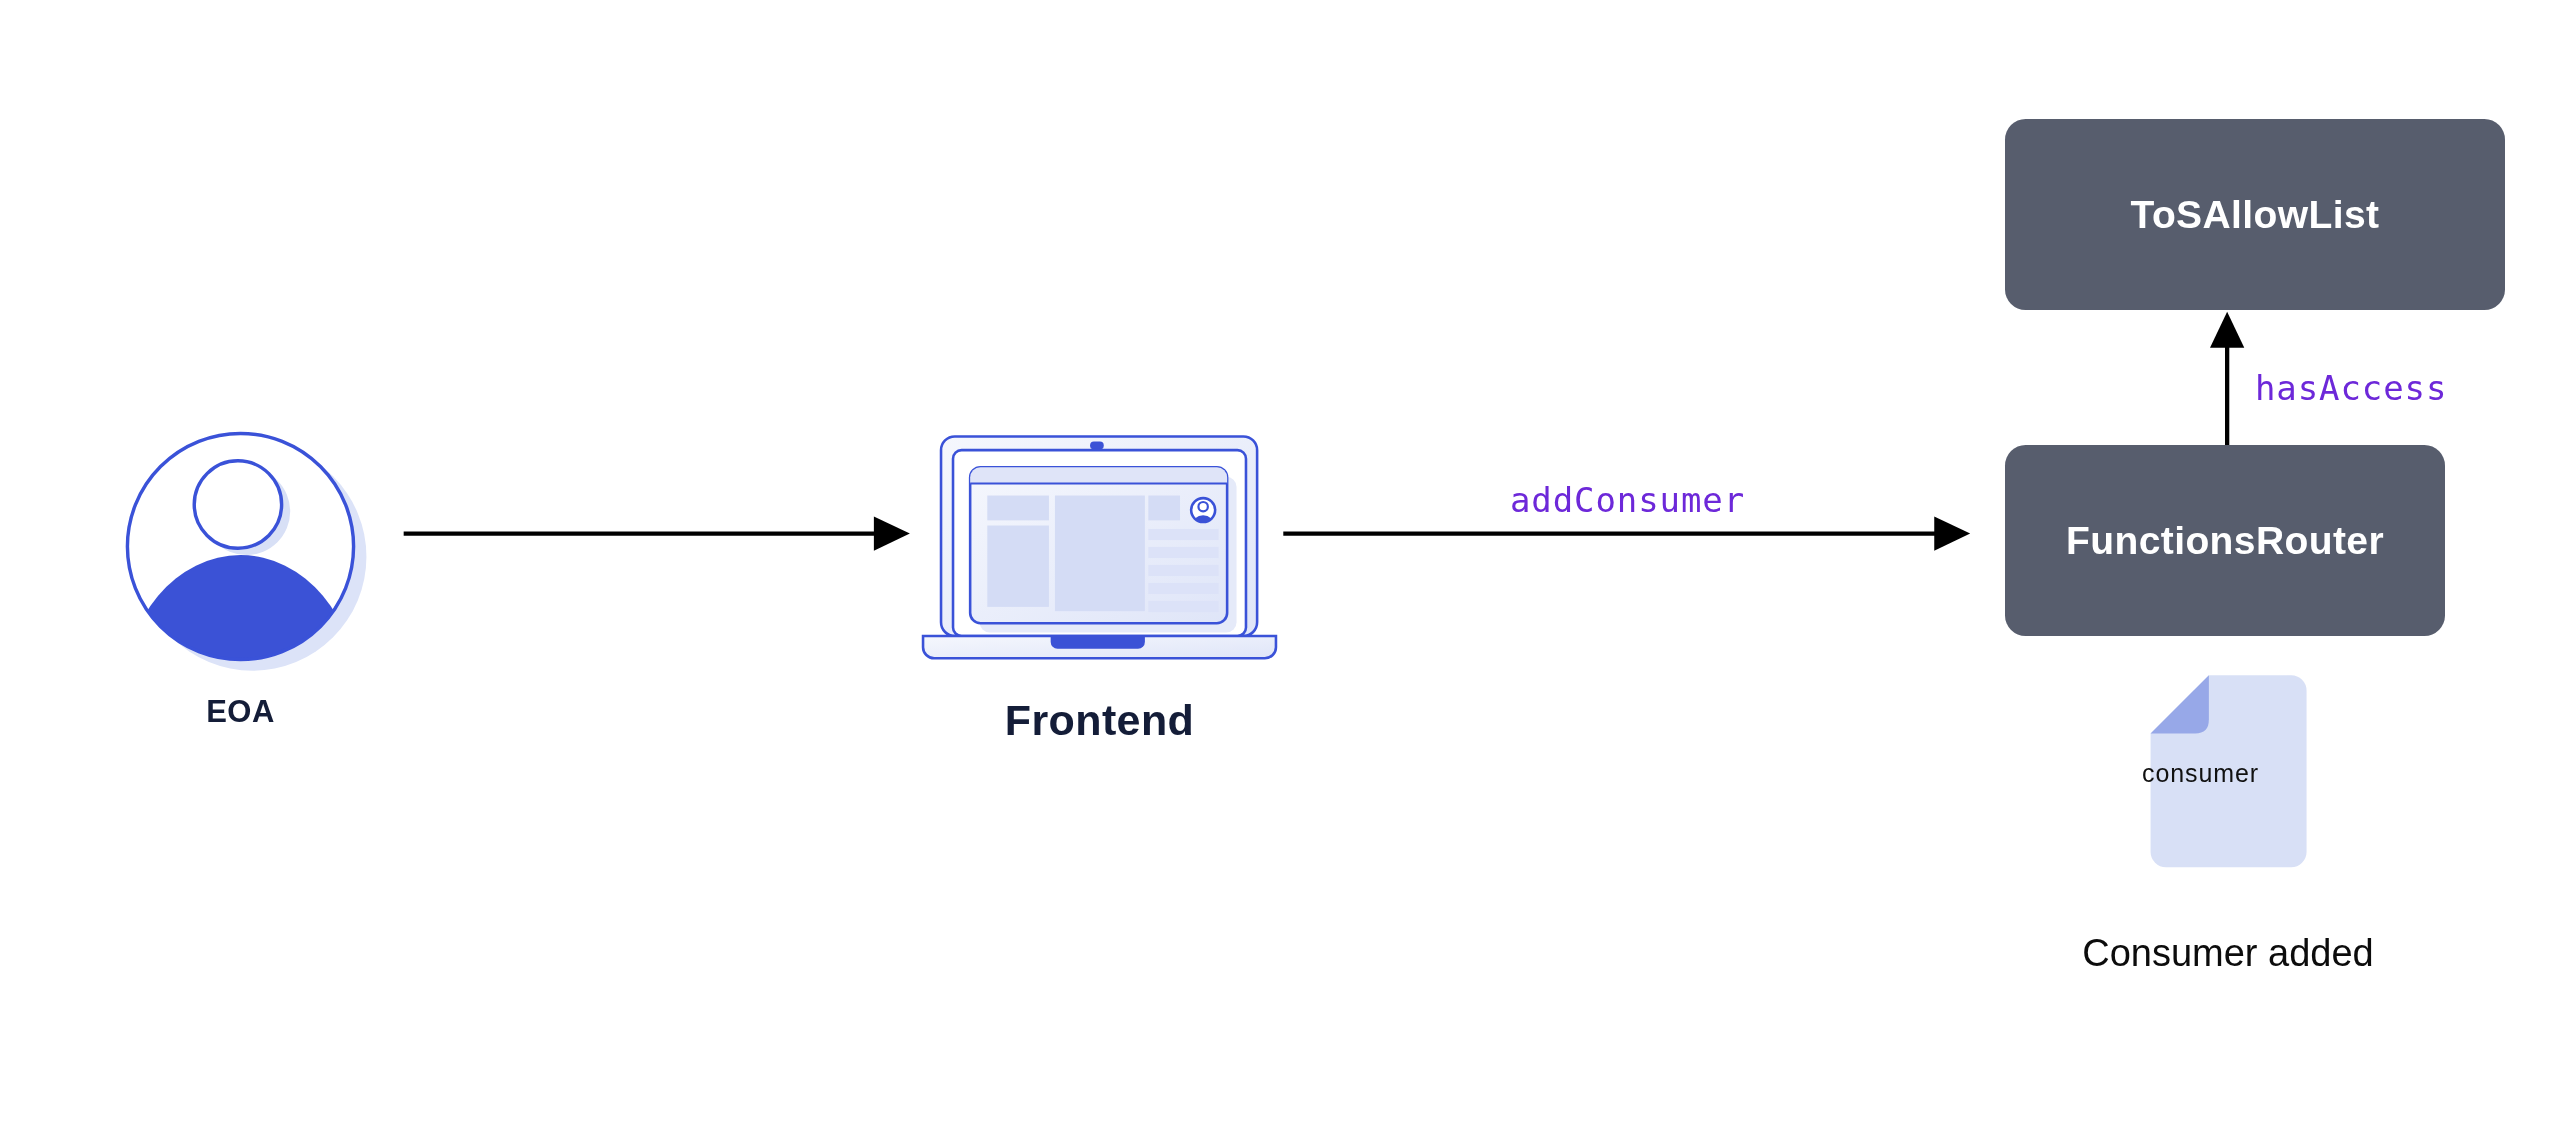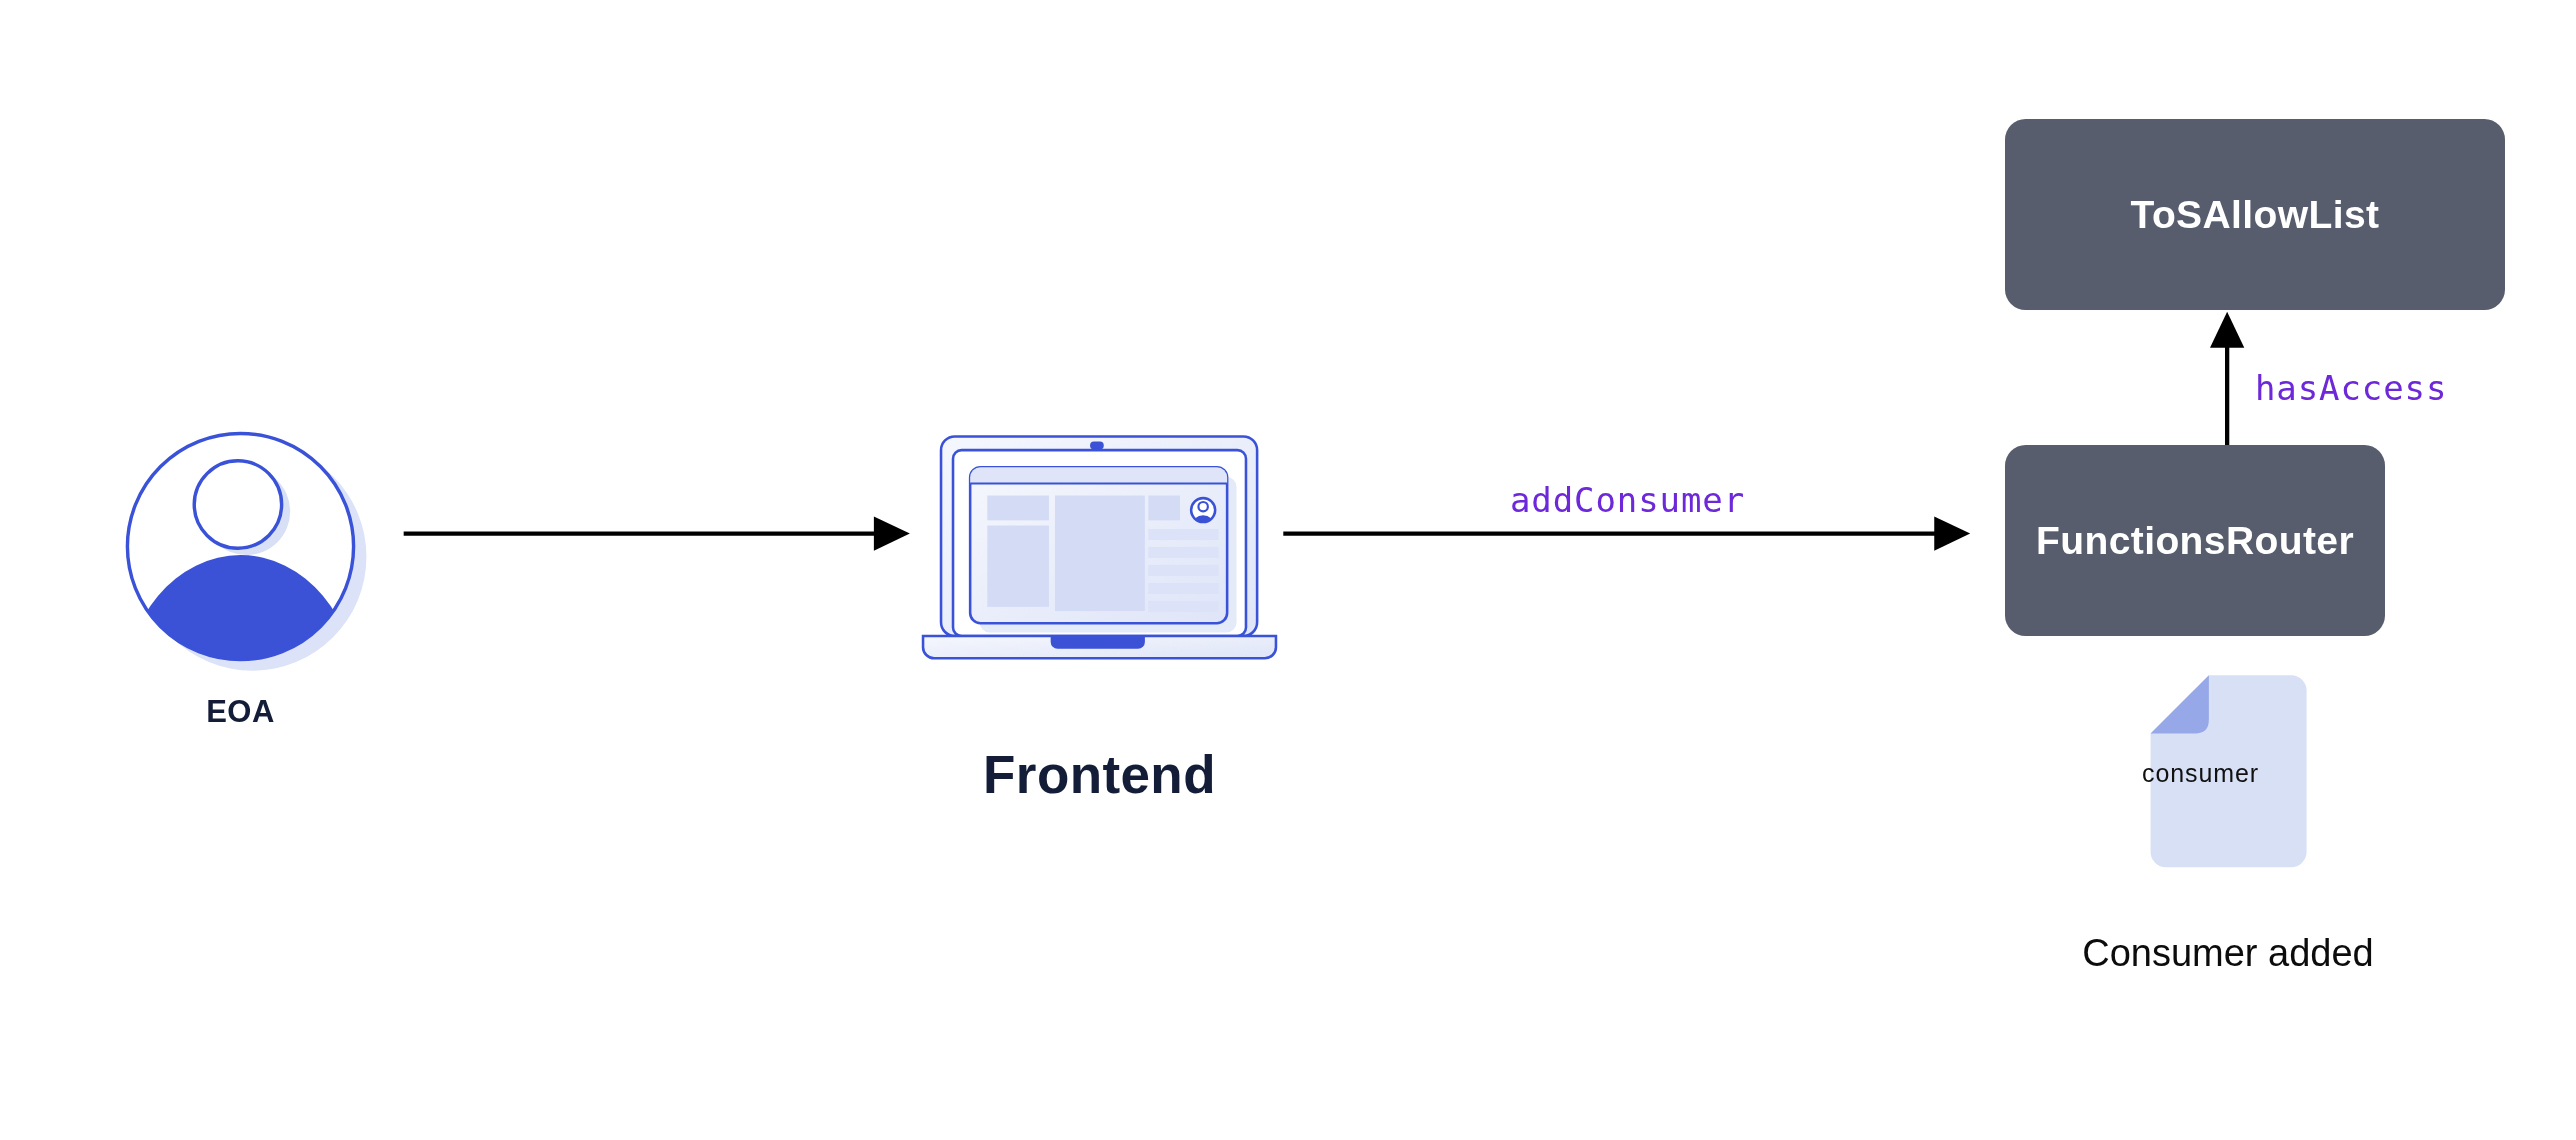--- a/index.html
+++ b/index.html
@@ -89,25 +89,25 @@
       <circle cx="327" cy="90" r="14" fill="#ffffff" stroke="#3a52d8" stroke-width="3"></circle>
       <circle cx="327" cy="86" r="5.5" fill="#ffffff" stroke="#3a52d8" stroke-width="2.5"></circle>
       <g clip-path="url(#miniClip)">
           <ellipse cx="327" cy="108" rx="13" ry="12" fill="#3b52d6"></ellipse>
         </g>
     </g>
 
     <path d="M0 237 h412 v13 a13 13 0 0 1 -13 13 H13 A13 13 0 0 1 0 250 Z" fill="url(#lgBody)" stroke="#3a52d8" stroke-width="3"></path>
     <path d="M149 237 h110 v7 a8 8 0 0 1 -8 8 h-94 a8 8 0 0 1 -8 -8 Z" fill="#3b52d6"></path>
   </svg>
-  <div class="abs node-label" style="left:923px;top:696px;width:353px;font-size:53px;margin-top:48px;">Frontend</div>
+  <div class="abs node-label" style="left:923px;top:696px;width:353px;font-size:43px;">Frontend</div>
 
   <div class="abs edge-label" style="left:1439px;top:480px;width:377px;text-align:center;">addConsumer</div>
 
-  <div class="abs contract-box" style="left:2005px;top:445px;width:380px;height:191px;justify-content:center;">
+  <div class="abs contract-box" style="left:2005px;top:445px;width:440px;height:191px;justify-content:center;">
     <span class="box-text">FunctionsRouter</span>
   </div>
 
   <div class="abs contract-box" style="left:2005px;top:119px;width:500px;height:191px;">
     <span class="box-text">ToSAllowList</span>
   </div>
 
   <div class="abs edge-label" style="left:2255px;top:368px;">hasAccess</div>
 
   <svg class="abs" style="left:2142px;top:670px;" width="180" height="206" viewBox="0 0 210 240">

